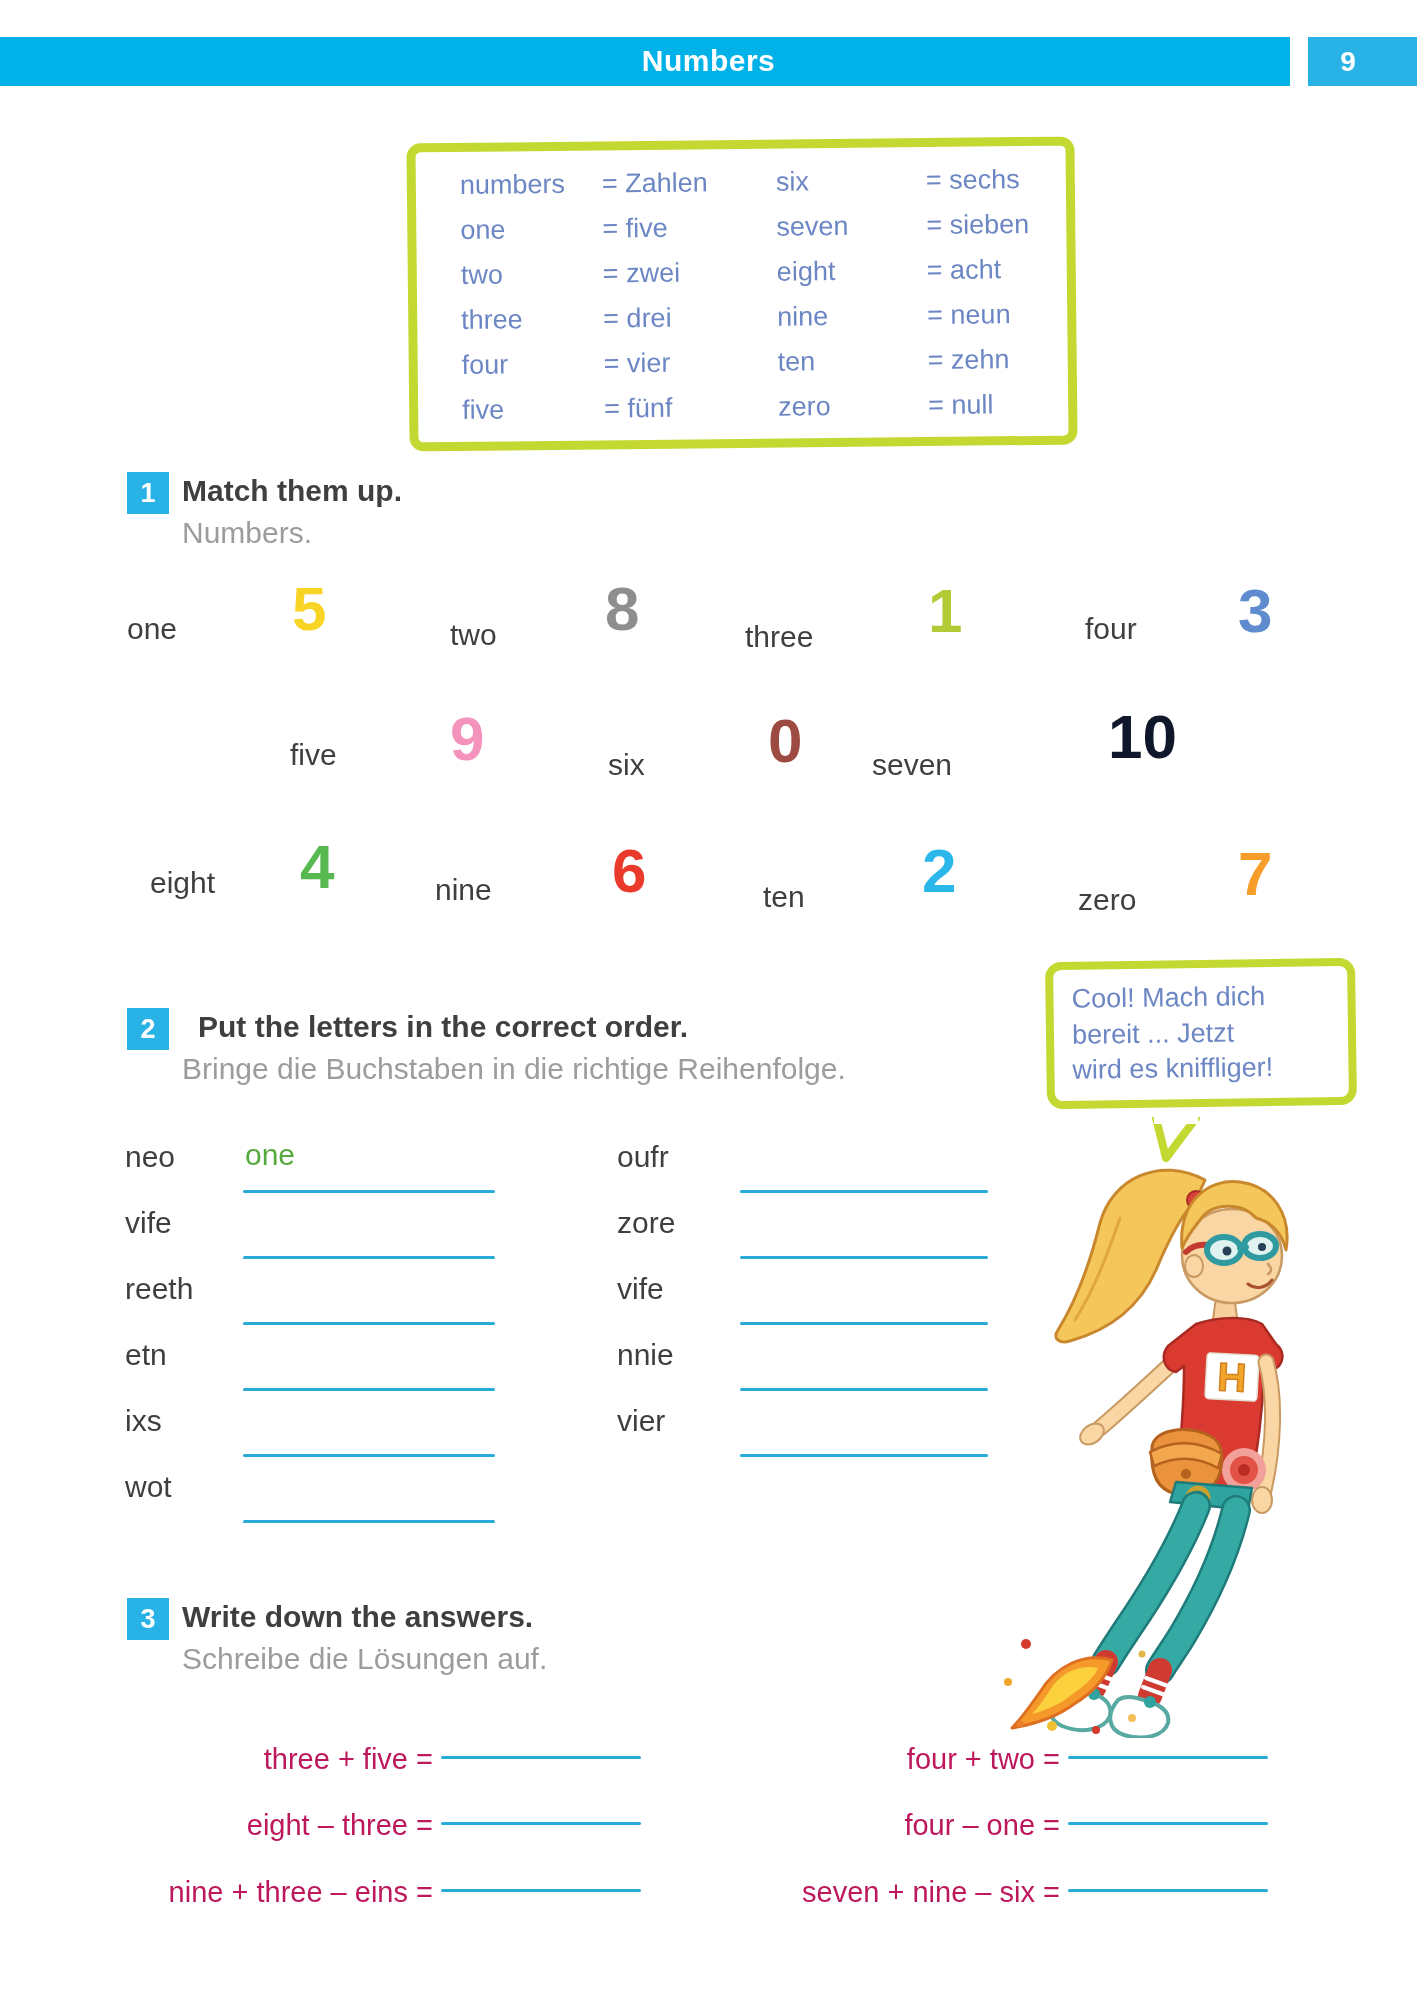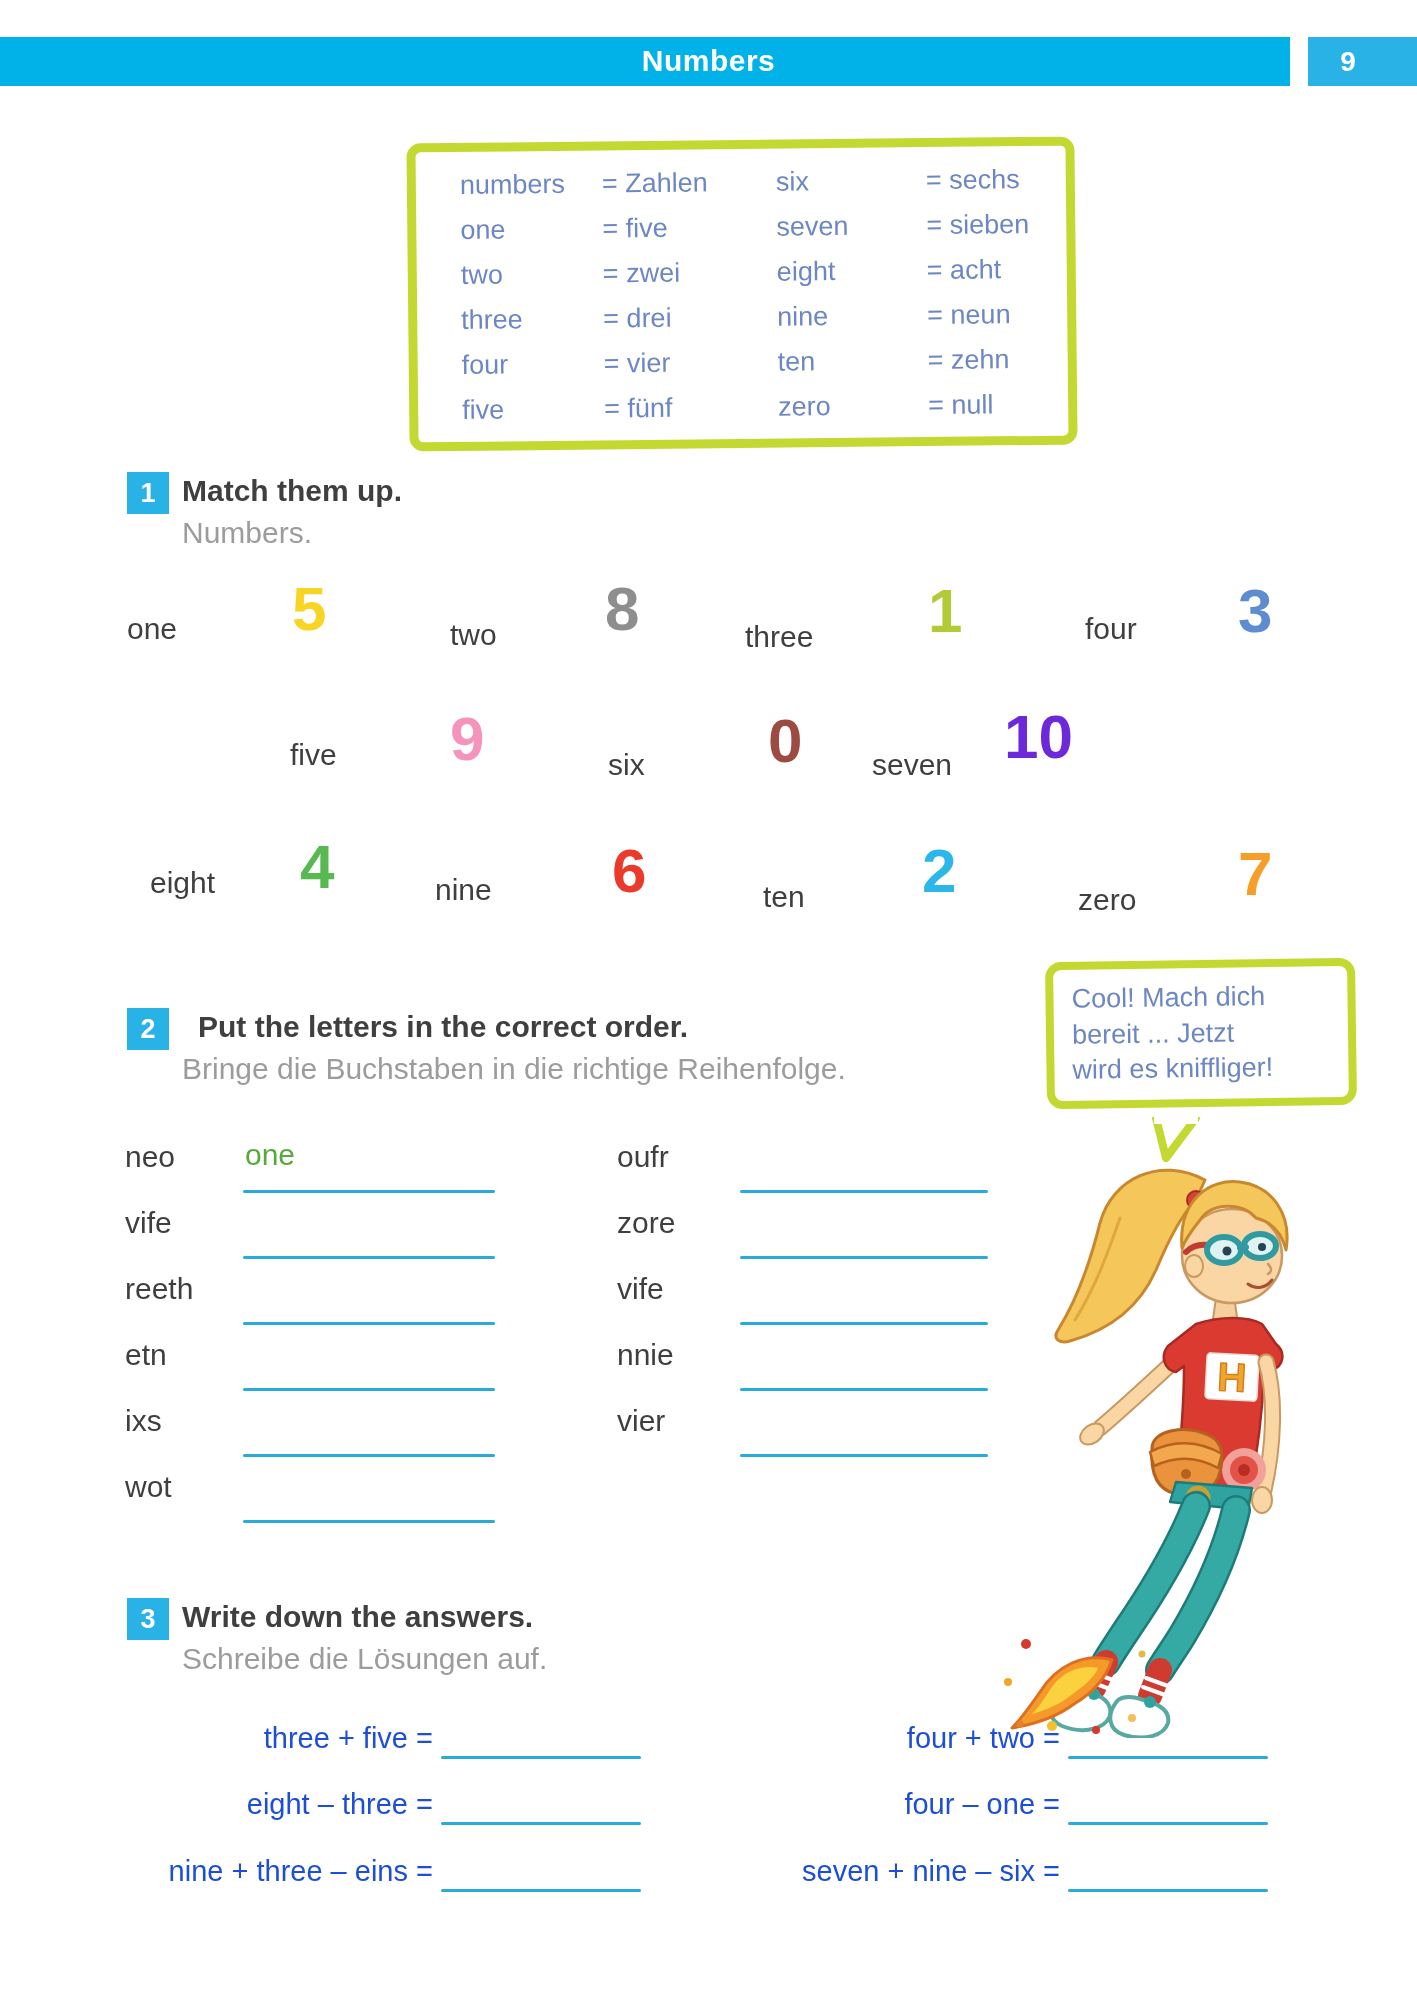--- a/index.html
+++ b/index.html
@@ -31,21 +31,21 @@
   
   .s-word{color:#3f3f3f;font-size:30px;white-space:nowrap;}
   .s-answer{color:#56a93c;font-size:30px;white-space:nowrap;}
   .ans-line{height:3px;background:#2aaad8;border-radius:2px;}
   
   .bubble{left:1046px;top:960px;width:258px;border:8px solid #c4d832;border-radius:16px;
     background:#fff;padding:12px 18px;transform:rotate(-0.8deg);}
   .bubble div{color:#6d87c4;font-size:27px;line-height:1.32;white-space:nowrap;}
   .bubble-tail{left:1150px;top:1117px;}
   
-  .p-label{color:#1d4ed8;font-size:29px;text-align:right;white-space:nowrap;}
+  .p-label{color:#be185d;font-size:29px;text-align:right;white-space:nowrap;margin-top:21px;}
 </style>
 </head>
 <body>
 
 <div class="abs header-bar"></div>
 <div class="abs header-title">Numbers</div>
 <div class="abs pagenum-box"></div>
 <div class="abs pagenum">9</div>
 
 <div class="abs vocab-box">
@@ -98,21 +98,21 @@
 <span class="abs m-word" style="left:745px;top:620px">three</span>
 <span class="abs m-digit" style="left: 928px; top: 580px; color: rgb(178, 202, 54);">1</span>
 <span class="abs m-word" style="left:1085px;top:612px">four</span>
 <span class="abs m-digit" style="left: 1238px; top: 580px; color: rgb(94, 140, 206);">3</span>
 
 <span class="abs m-word" style="left:290px;top:738px">five</span>
 <span class="abs m-digit" style="left: 450px; top: 708px; color: rgb(244, 148, 189);">9</span>
 <span class="abs m-word" style="left:608px;top:748px">six</span>
 <span class="abs m-digit" style="left: 768px; top: 710px; color: rgb(157, 75, 66);">0</span>
 <span class="abs m-word" style="left:872px;top:748px">seven</span>
-<span class="abs m-digit" style="left: 1004px; top: 706px; color: #6d28d9;">10</span>
+<span class="abs m-digit" style="left: 1108px; top: 706px; color: #0f172a;">10</span>
 
 <span class="abs m-word" style="left:150px;top:866px">eight</span>
 <span class="abs m-digit" style="left: 300px; top: 836px; color: rgb(87, 185, 79);">4</span>
 <span class="abs m-word" style="left:435px;top:873px">nine</span>
 <span class="abs m-digit" style="left: 612px; top: 840px; color: rgb(233, 58, 44);">6</span>
 <span class="abs m-word" style="left:763px;top:880px">ten</span>
 <span class="abs m-digit" style="left: 922px; top: 840px; color: rgb(44, 183, 234);">2</span>
 <span class="abs m-word" style="left:1078px;top:883px">zero</span>
 <span class="abs m-digit" style="left: 1238px; top: 843px; color: rgb(247, 157, 42);">7</span>
 

